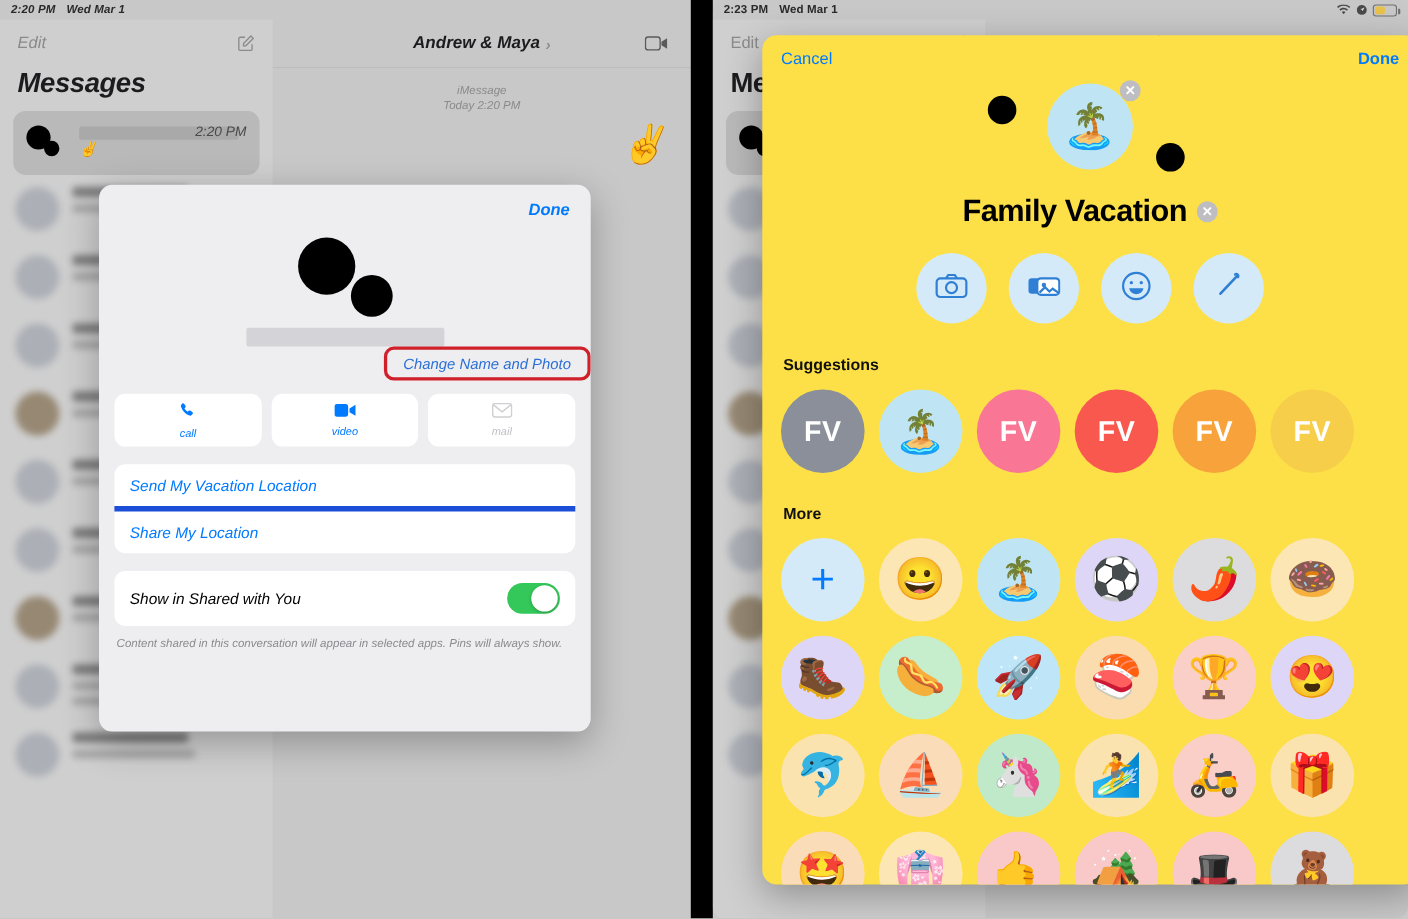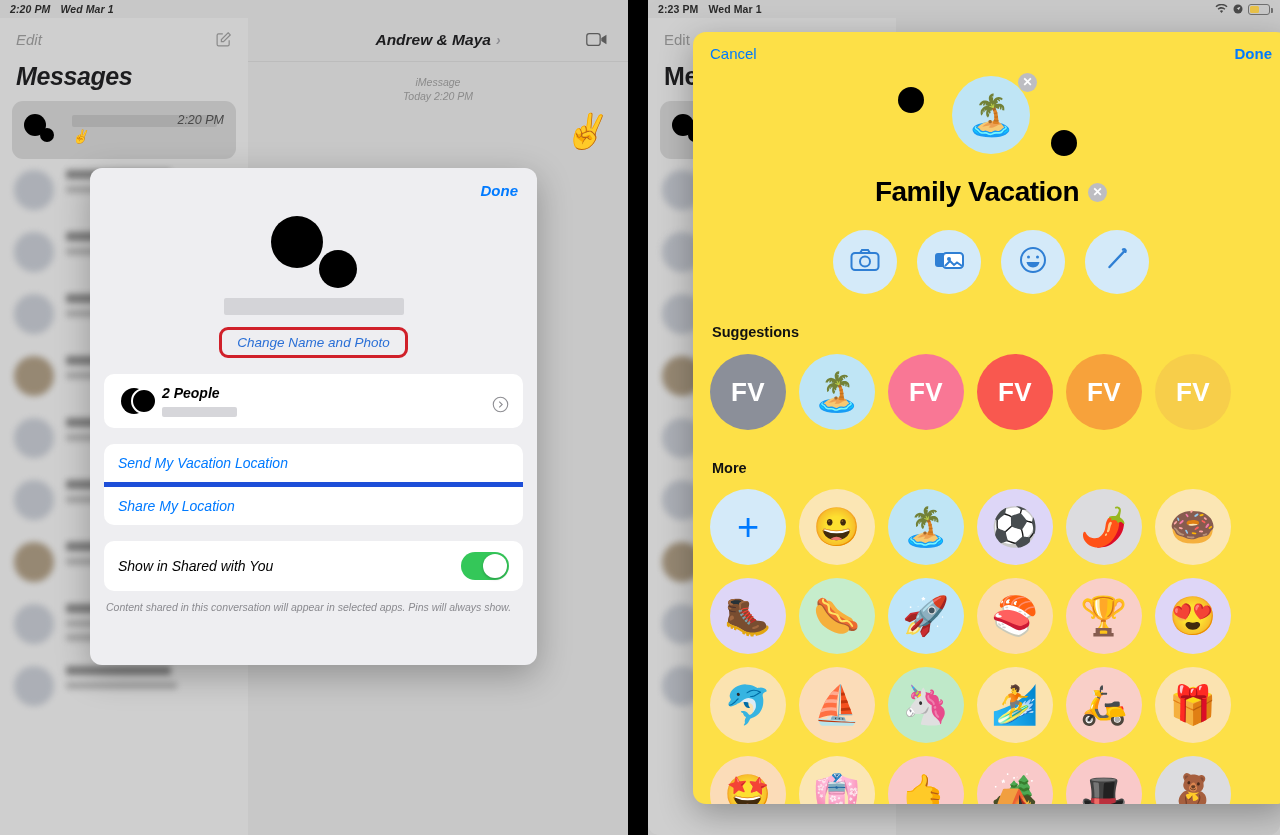--- a/index.html
+++ b/index.html
@@ -69,21 +69,21 @@
     position:absolute; left:90px; top:168px; width:447px; height:497px;
     background:#eeeef1; border-radius:12px;
     box-shadow:0 10px 34px rgba(0,0,0,.28); overflow:hidden;
   }
   .ds-top { height:44px; position:relative; }
   .ds-done { position:absolute; right:19px; top:14px; font-size:15px; color:#007aff; font-weight:bold; }
   .ds-avatars { height:78px; position:relative; }
   .ds-avatars .a1 { position:absolute; left:181px; top:4px; width:52px; height:52px; border-radius:50%; background:#000; }
   .ds-avatars .a2 { position:absolute; left:229px; top:38px; width:38px; height:38px; border-radius:50%; background:#000; }
   .ds-namebar { width:180px; height:17px; background:#d4d4d8; border-radius:2px; margin:8px auto 0; }
-  .ds-change-wrap { display:flex; justify-content:center; margin-top:12px; }
+  .ds-change-wrap { display:flex; justify-content:flex-end; margin-top:0; }
   .ds-change {
     border:3px solid #d0202a; border-radius:9px; padding:5px 15px;
     font-size:13.5px; color:#2a6fd6;
   }
   .ds-actions { display:flex; gap:9px; padding:12px 14px 0; }
   .ds-act {
     flex:1; height:48px; background:#fff; border-radius:10px;
     display:flex; flex-direction:column; align-items:center; justify-content:center; gap:2px;
   }
   .ds-act .lbl { font-size:10px; color:#007aff; }
@@ -277,39 +277,49 @@
         </div>
         <div class="ds-avatars">
             <i class="a1"></i>
             <i class="a2"></i>
           </div>
         <div class="ds-namebar"></div>
         <div class="ds-change-wrap">
           <span class="ds-change">Change Name and Photo</span>
         </div>
 
-
-        <div class="ds-card">
-          <div class="ds-people">
-            <span class="pp-av">
-                <i class="p1"></i>
-                <i class="p2"></i>
-              </span>
-            <span>
-              <span class="pp-name" style="display:block">2 People</span>
-              <span class="pp-sub" style="display:block"></span>
-            </span>
-            <span class="ico-chevcirc">
-              <svg viewBox="0 0 20 20" width="17" height="17" fill="none" stroke="#8e8e93" stroke-width="1.3">
-                  <circle cx="10" cy="10" r="8.5"></circle>
-                  <path d="M8.5 6.5 12 10l-3.5 3.5"></path>
-                </svg>
-            </span>
-          </div>
-        </div>
+        <div class="ds-actions">
+          <div class="ds-act">
+            <span>
+              <svg viewBox="0 0 20 20" width="17" height="17" fill="#007aff">
+                  <path d="M4.3 2.2c.6-.5 1.5-.4 2 .3l1.5 2.1c.4.6.3 1.4-.2 1.9l-.9.8c.7 1.6 2 2.9 3.6 3.6l.8-.9c.5-.5 1.3-.6 1.9-.2l2.1 1.5c.7.5.8 1.4.3 2l-1 1.1c-.6.7-1.6.9-2.5.6C8 13.6 4.5 10 3 5.6c-.3-.9-.1-1.8.6-2.4z"></path>
+                </svg>
+            </span>
+            <span class="lbl">call</span>
+          </div>
+          <div class="ds-act">
+            <span>
+              <svg viewBox="0 0 24 16" width="20" height="14">
+                  <rect x="0" y="1" width="15" height="14" rx="3" fill="#007aff"></rect>
+                  <path d="M16.5 6 23 2v12l-6.5-4z" fill="#007aff"></path>
+                </svg>
+            </span>
+            <span class="lbl">video</span>
+          </div>
+          <div class="ds-act disabled">
+            <span>
+              <svg viewBox="0 0 22 16" width="19" height="14" fill="none" stroke="#cfcfd4" stroke-width="1.5">
+                  <rect x="1" y="1" width="20" height="14" rx="2.5"></rect>
+                  <path d="M1.5 2 11 9.5 20.5 2"></path>
+                </svg>
+            </span>
+            <span class="lbl">mail</span>
+          </div>
+        </div>
+
 
         <div class="ds-card">
           <div class="ds-row">Send My Vacation Location</div>
           <div class="ds-row">Share My Location</div>
         </div>
 
         <div class="ds-card" style="margin-top:16px">
           <div class="ds-toggle-row">
             <span class="ds-toggle-label">Show in Shared with You</span>
             <span class="switch">

